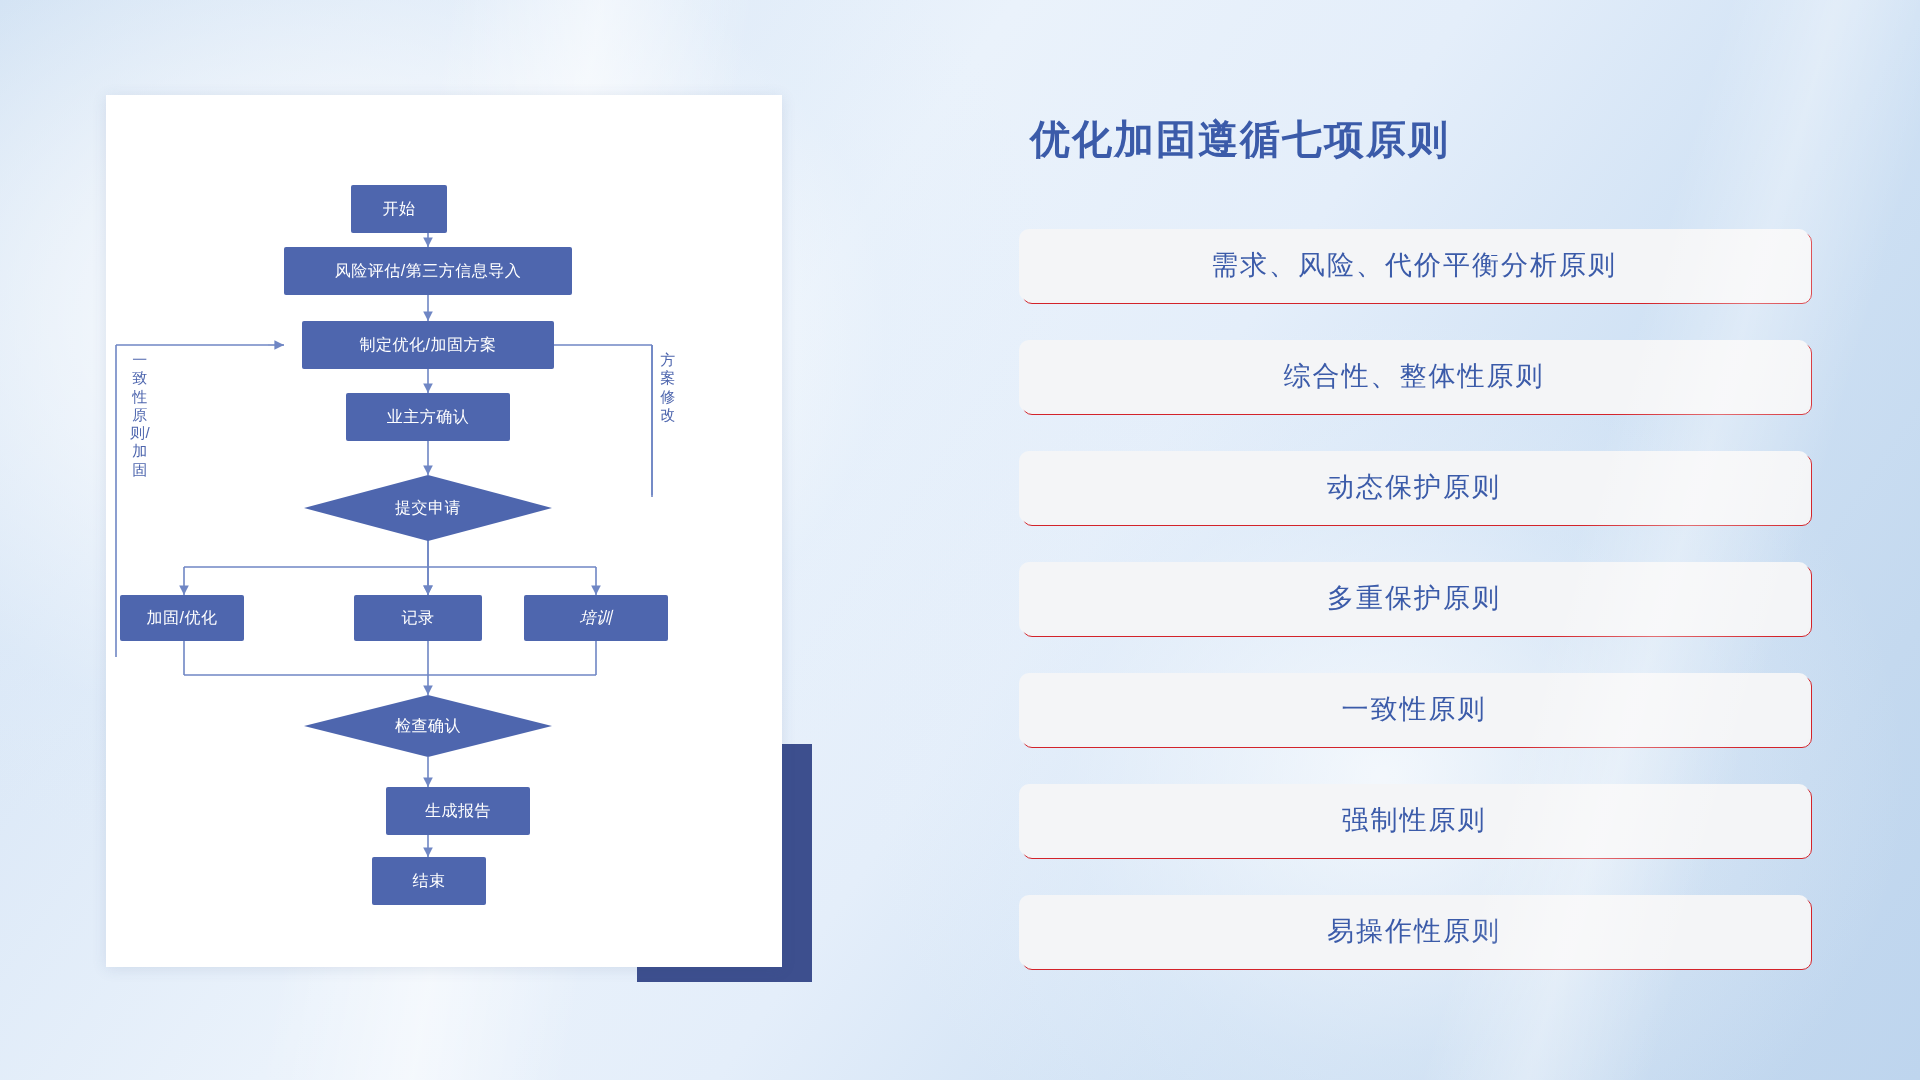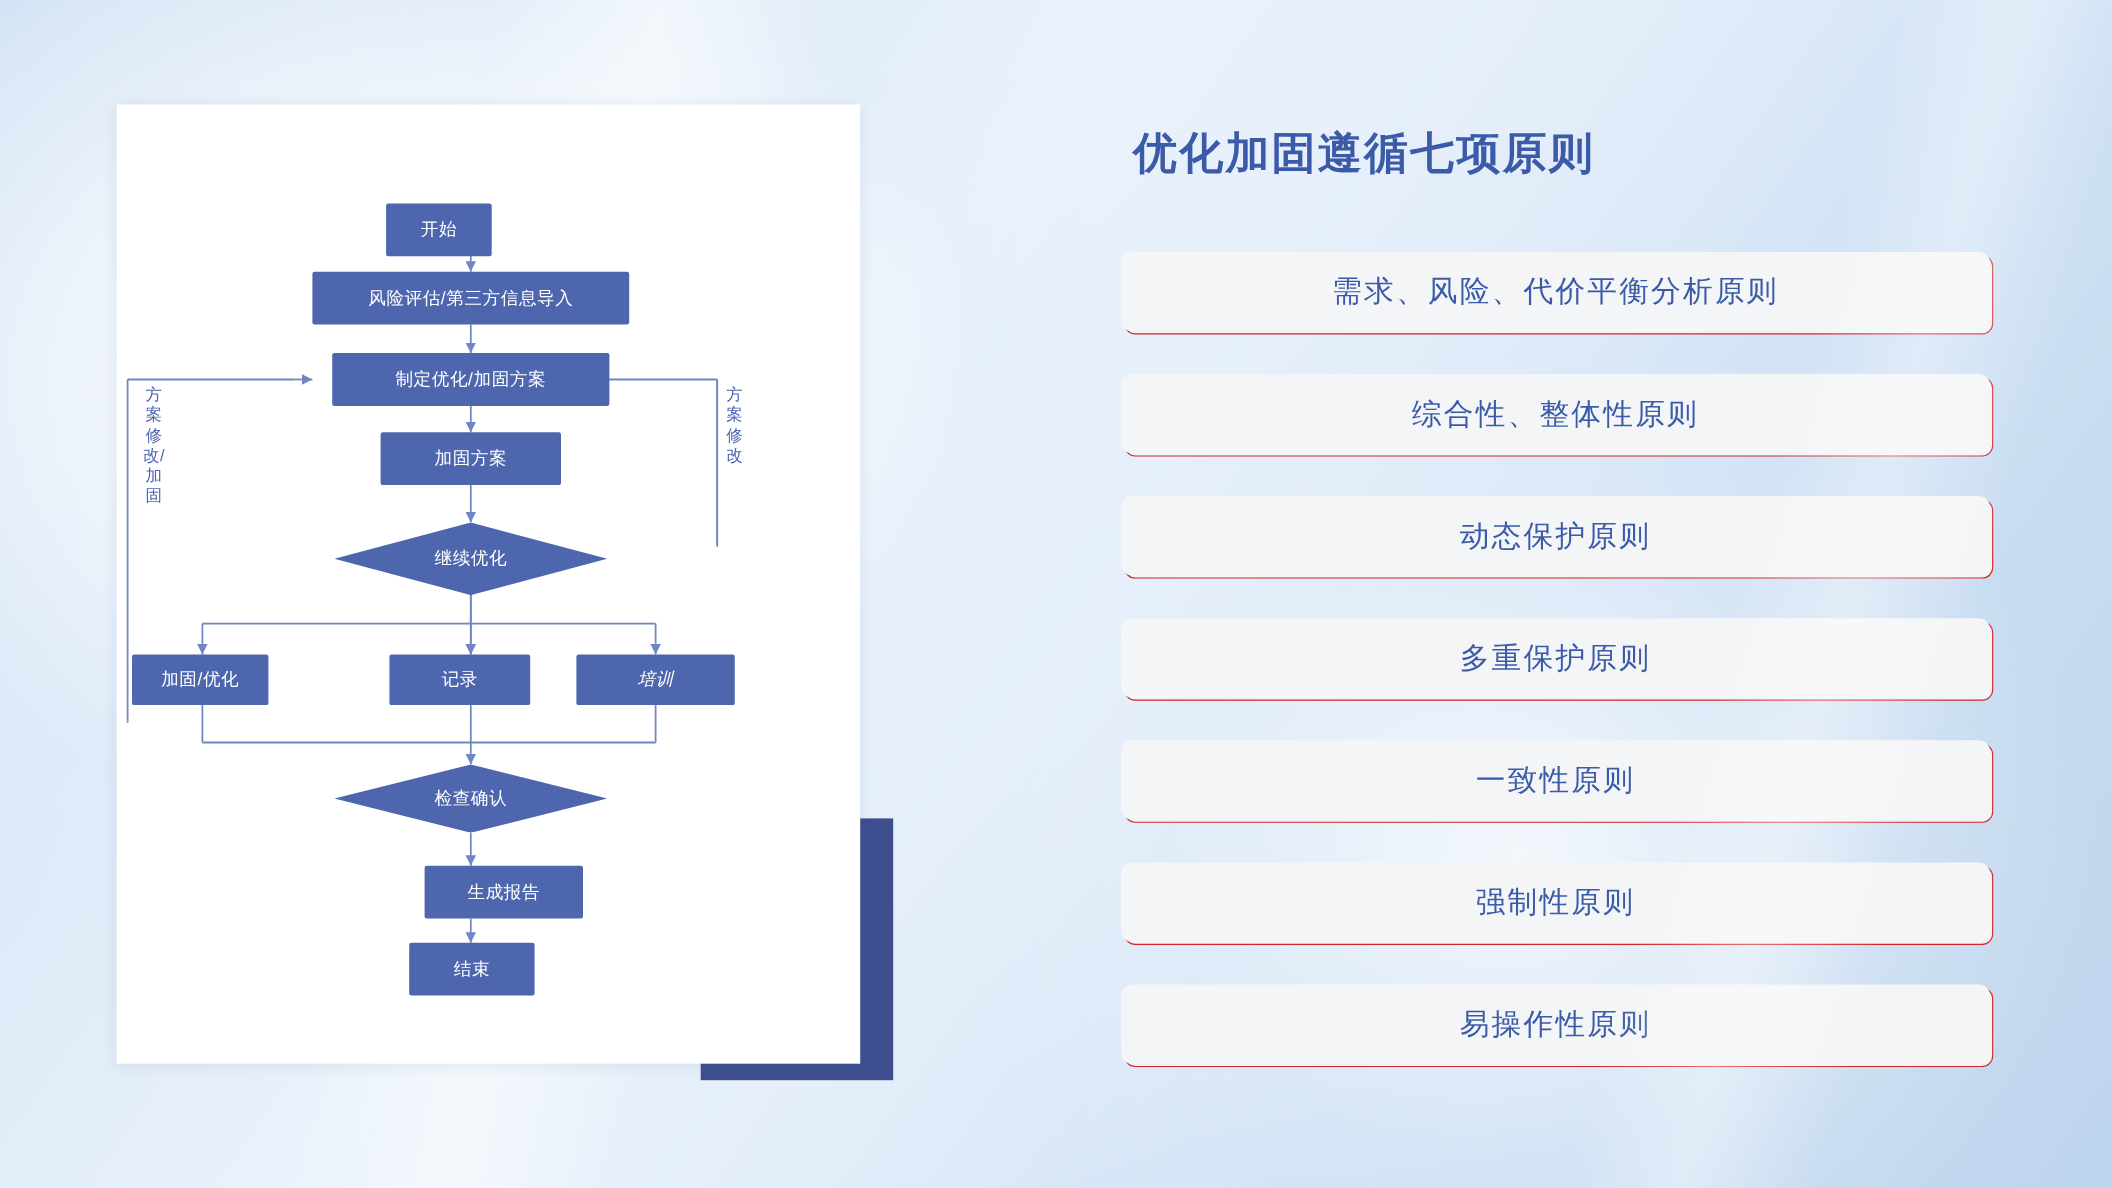--- a/index.html
+++ b/index.html
@@ -274,26 +274,26 @@
 
     <div class="node" style="left:196px; top:226px; width:252px; height:48px; border-radius:2px;">
       <span>制定优化/加固方案</span>
     </div>
 
     <div class="node" style="left:178px; top:152px; width:288px; height:48px; border-radius:2px;">
       <span>风险评估/第三方信息导入</span>
     </div>
 
     <div class="node" style="left:240px; top:298px; width:164px; height:48px; border-radius:2px;">
-      <span>加固方案</span>
+      <span>业主方确认</span>
     </div>
 
     <div class="diamond-wrap" style="left:198px; top:380px; width:248px; height:66px;">
       <div class="diamond-shape"></div>
-      <div class="diamond-label">继续优化</div>
+      <div class="diamond-label">提交申请</div>
     </div>
 
     <div class="node" style="left:14px; top:500px; width:124px; height:46px; border-radius:2px;">
       <span>加固/优化</span>
     </div>
 
     <div class="node" style="left:248px; top:500px; width:128px; height:46px; border-radius:2px;">
       <span>记录</span>
     </div>
 
@@ -308,21 +308,21 @@
 
     <div class="node" style="left:240px; top:692px; width:144px; height:48px; border-radius:2px;margin-left:40px;">
       <span>生成报告</span>
     </div>
 
     <div class="node" style="left:266px; top:762px; width:114px; height:48px; border-radius:2px;">
       <span>结束</span>
     </div>
 
     <div class="side-label" style="left:24px; top:256px;">
-      <span>方案修改/加固</span>
+      <span>一致性原则/加固</span>
     </div>
 
     <div class="side-label" style="left:552px; top:256px;">
       <span>方案修改</span>
     </div>
 
   </div>
 
   <div class="right-title">优化加固遵循七项原则</div>
 

